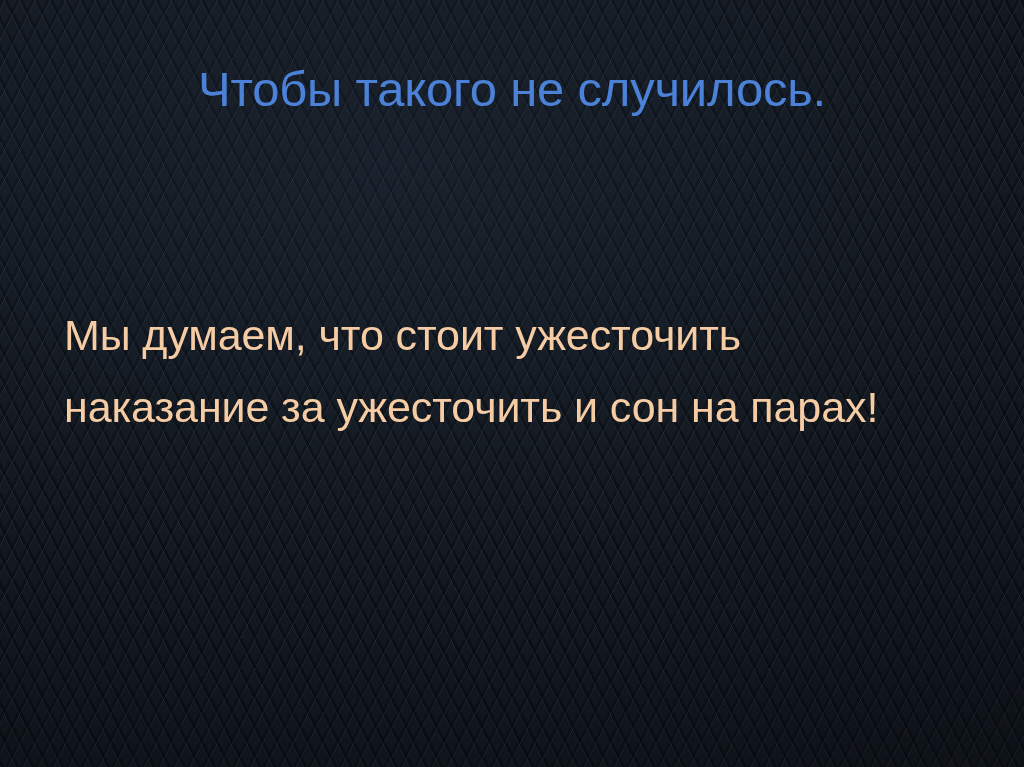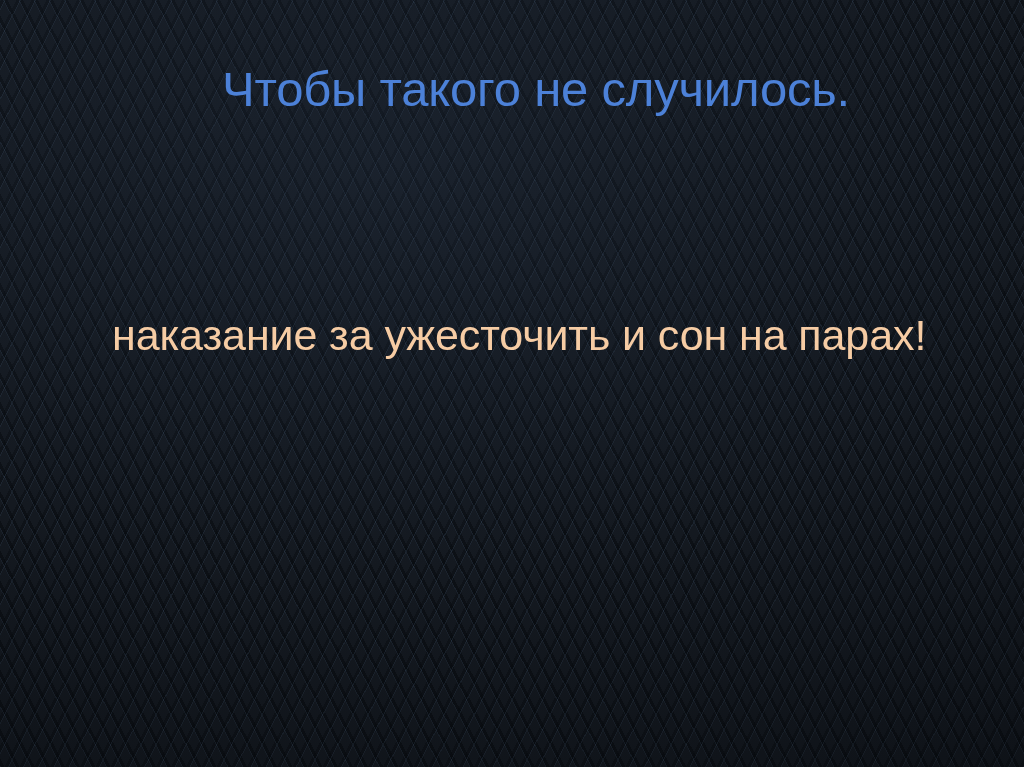--- a/index.html
+++ b/index.html
@@ -63,21 +63,20 @@
         rgba(40, 54, 74, 0.30) 0%,
         rgba(20, 26, 34, 0.0) 55%,
         rgba(4, 6, 9, 0.38) 100%
       );
     pointer-events: none;
   }
 
   .slide-content {
     position: absolute;
     inset: 0;
-    margin-left: 48px;
   }
 
   .title-block {
     position: absolute;
     left: 0;
     right: 0;
     top: 62px;
     text-align: center;
     padding: 0 60px;
     box-sizing: border-box;
@@ -120,17 +119,18 @@
   <div class="slide-bg"></div>
   <div class="slide-vignette"></div>
 
   <div class="slide-content">
 
     <div class="title-block">
       <h1 class="slide-title">Чтобы такого не случилось.</h1>
     </div>
 
     <div class="body-block">
+      <p class="body-line">Мы думаем, что стоит ужесточить</p>
       <p class="body-line">наказание за ужесточить и сон на парах!</p>
     </div>
 
   </div>
 </div>
 
 </body></html>

